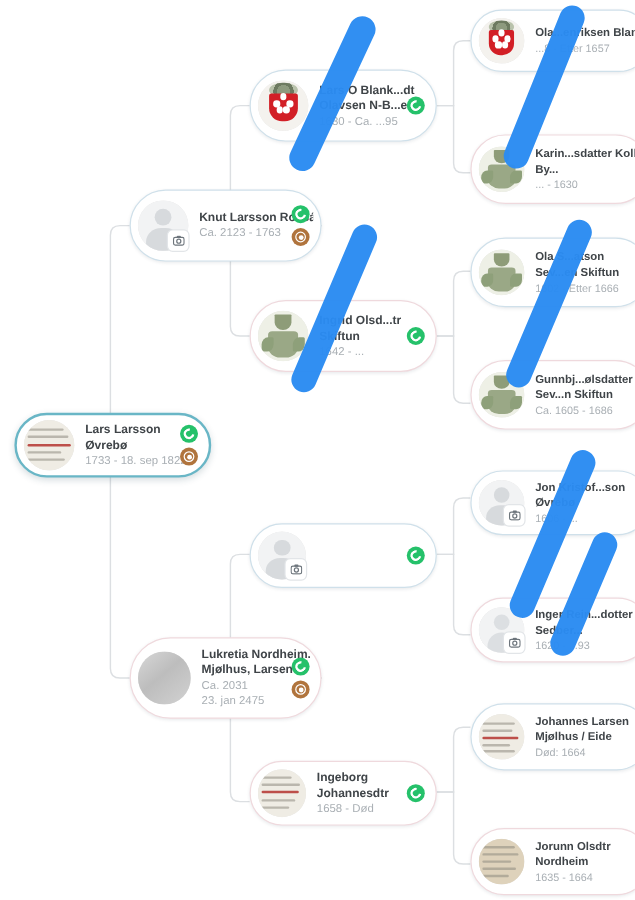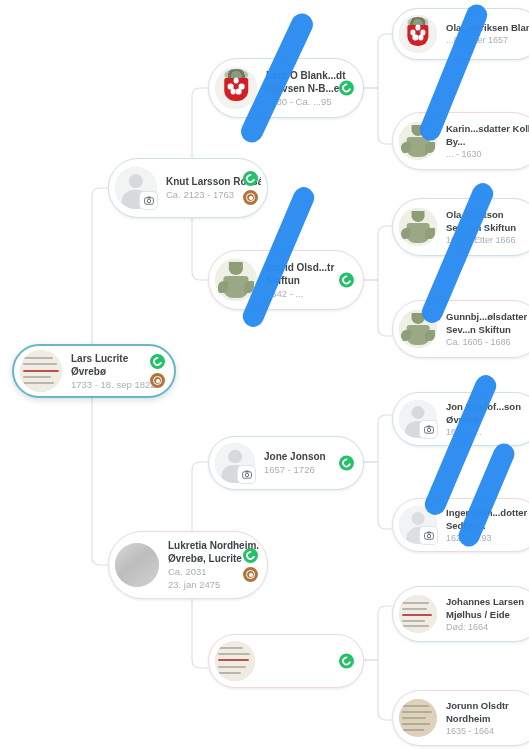--- a/index.html
+++ b/index.html
@@ -168,21 +168,21 @@
           <div class="doc">
         <i class="ln" style="top:16%;width:70%"></i>
             <i class="ln" style="top:30%;width:80%"></i>
         <i class="ln red" style="top:48%;width:84%"></i>
             <i class="ln" style="top:62%;width:66%"></i>
         <i class="ln" style="top:76%;width:74%"></i>
       </div>
         </div>
     </div>
     <div class="txt">
-      <div class="nm" style="font-size:10px;">Lars Lucrite</div>
+      <div class="nm" style="font-size:10px;">Lars Larsson</div>
       <div class="nm" style="font-size:10px;">Øvrebø</div>
       <div class="dt" style="font-size:9.5px;">1733 - 18. sep 1822</div>
     </div>
     <div class="badges">
       <div class="bdg green">
           <span></span>
         </div>
       <div class="bdg brown">
           <span></span>
         </div>
@@ -217,21 +217,21 @@
   </div>
 
   <div class="card female" style="left:108px;top:531px;width:160px;height:68px;padding:0 6px;">
     <div class="avatar" style="width:44px;height:44px;">
       <div class="av-disc">
           <div class="doc grey"></div>
         </div>
     </div>
     <div class="txt">
       <div class="nm" style="font-size:10px;">Lukretia Nordheim.</div>
-      <div class="nm" style="font-size:10px;">Øvrebø, Lucrite</div>
+      <div class="nm" style="font-size:10px;">Mjølhus, Larsen</div>
       <div class="dt" style="font-size:9.5px;">Ca. 2031</div>
       <div class="dt" style="font-size:9.5px;">23. jan 2475</div>
     </div>
     <div class="badges">
       <div class="bdg green">
           <span></span>
         </div>
       <div class="bdg brown">
           <span></span>
         </div>
@@ -295,42 +295,43 @@
           <div class="sil"></div>
         </div>
       <div class="cam">
         <svg width="10" height="9" viewBox="0 0 10 9">
             <rect x="0.6" y="1.8" width="8.8" height="6.4" rx="1.5" fill="none" stroke="#6d757c" stroke-width="1"></rect>
             <rect x="3.3" y="0.5" width="3.4" height="1.8" rx=".6" fill="#6d757c"></rect>
             <circle cx="5" cy="5" r="1.7" fill="none" stroke="#6d757c" stroke-width="1"></circle>
           </svg>
       </div>
     </div>
-    <div class="txt">
-      <div class="nm" style="font-size:10px;">Jone Jonson</div>
-      <div class="dt" style="font-size:9.5px;">1657 - 1726</div>
-    </div>
     <div class="badges">
       <div class="bdg green">
           <span></span>
         </div>
     </div>
   </div>
 
   <div class="card female" style="left:208px;top:634px;width:156px;height:54px;padding:0 6px;">
     <div class="avatar" style="width:40px;height:40px;">
       <div class="av-disc">
           <div class="doc">
         <i class="ln" style="top:14%;width:62%"></i>
             <i class="ln" style="top:30%;width:80%"></i>
         <i class="ln red" style="top:46%;width:78%"></i>
             <i class="ln" style="top:62%;width:70%"></i>
         <i class="ln" style="top:78%;width:58%"></i>
       </div>
         </div>
+    </div>
+    <div class="txt">
+      <div class="nm" style="font-size:10px;">Ingeborg</div>
+      <div class="nm" style="font-size:10px;">Johannesdtr</div>
+      <div class="dt" style="font-size:9.5px;">1658 - Død</div>
     </div>
     <div class="badges">
       <div class="bdg green">
           <span></span>
         </div>
     </div>
   </div>
 
   <div class="card male" style="left:392px;top:8px;width:150px;height:52px;padding:0 6px;">
     <div class="avatar" style="width:38px;height:38px;">

